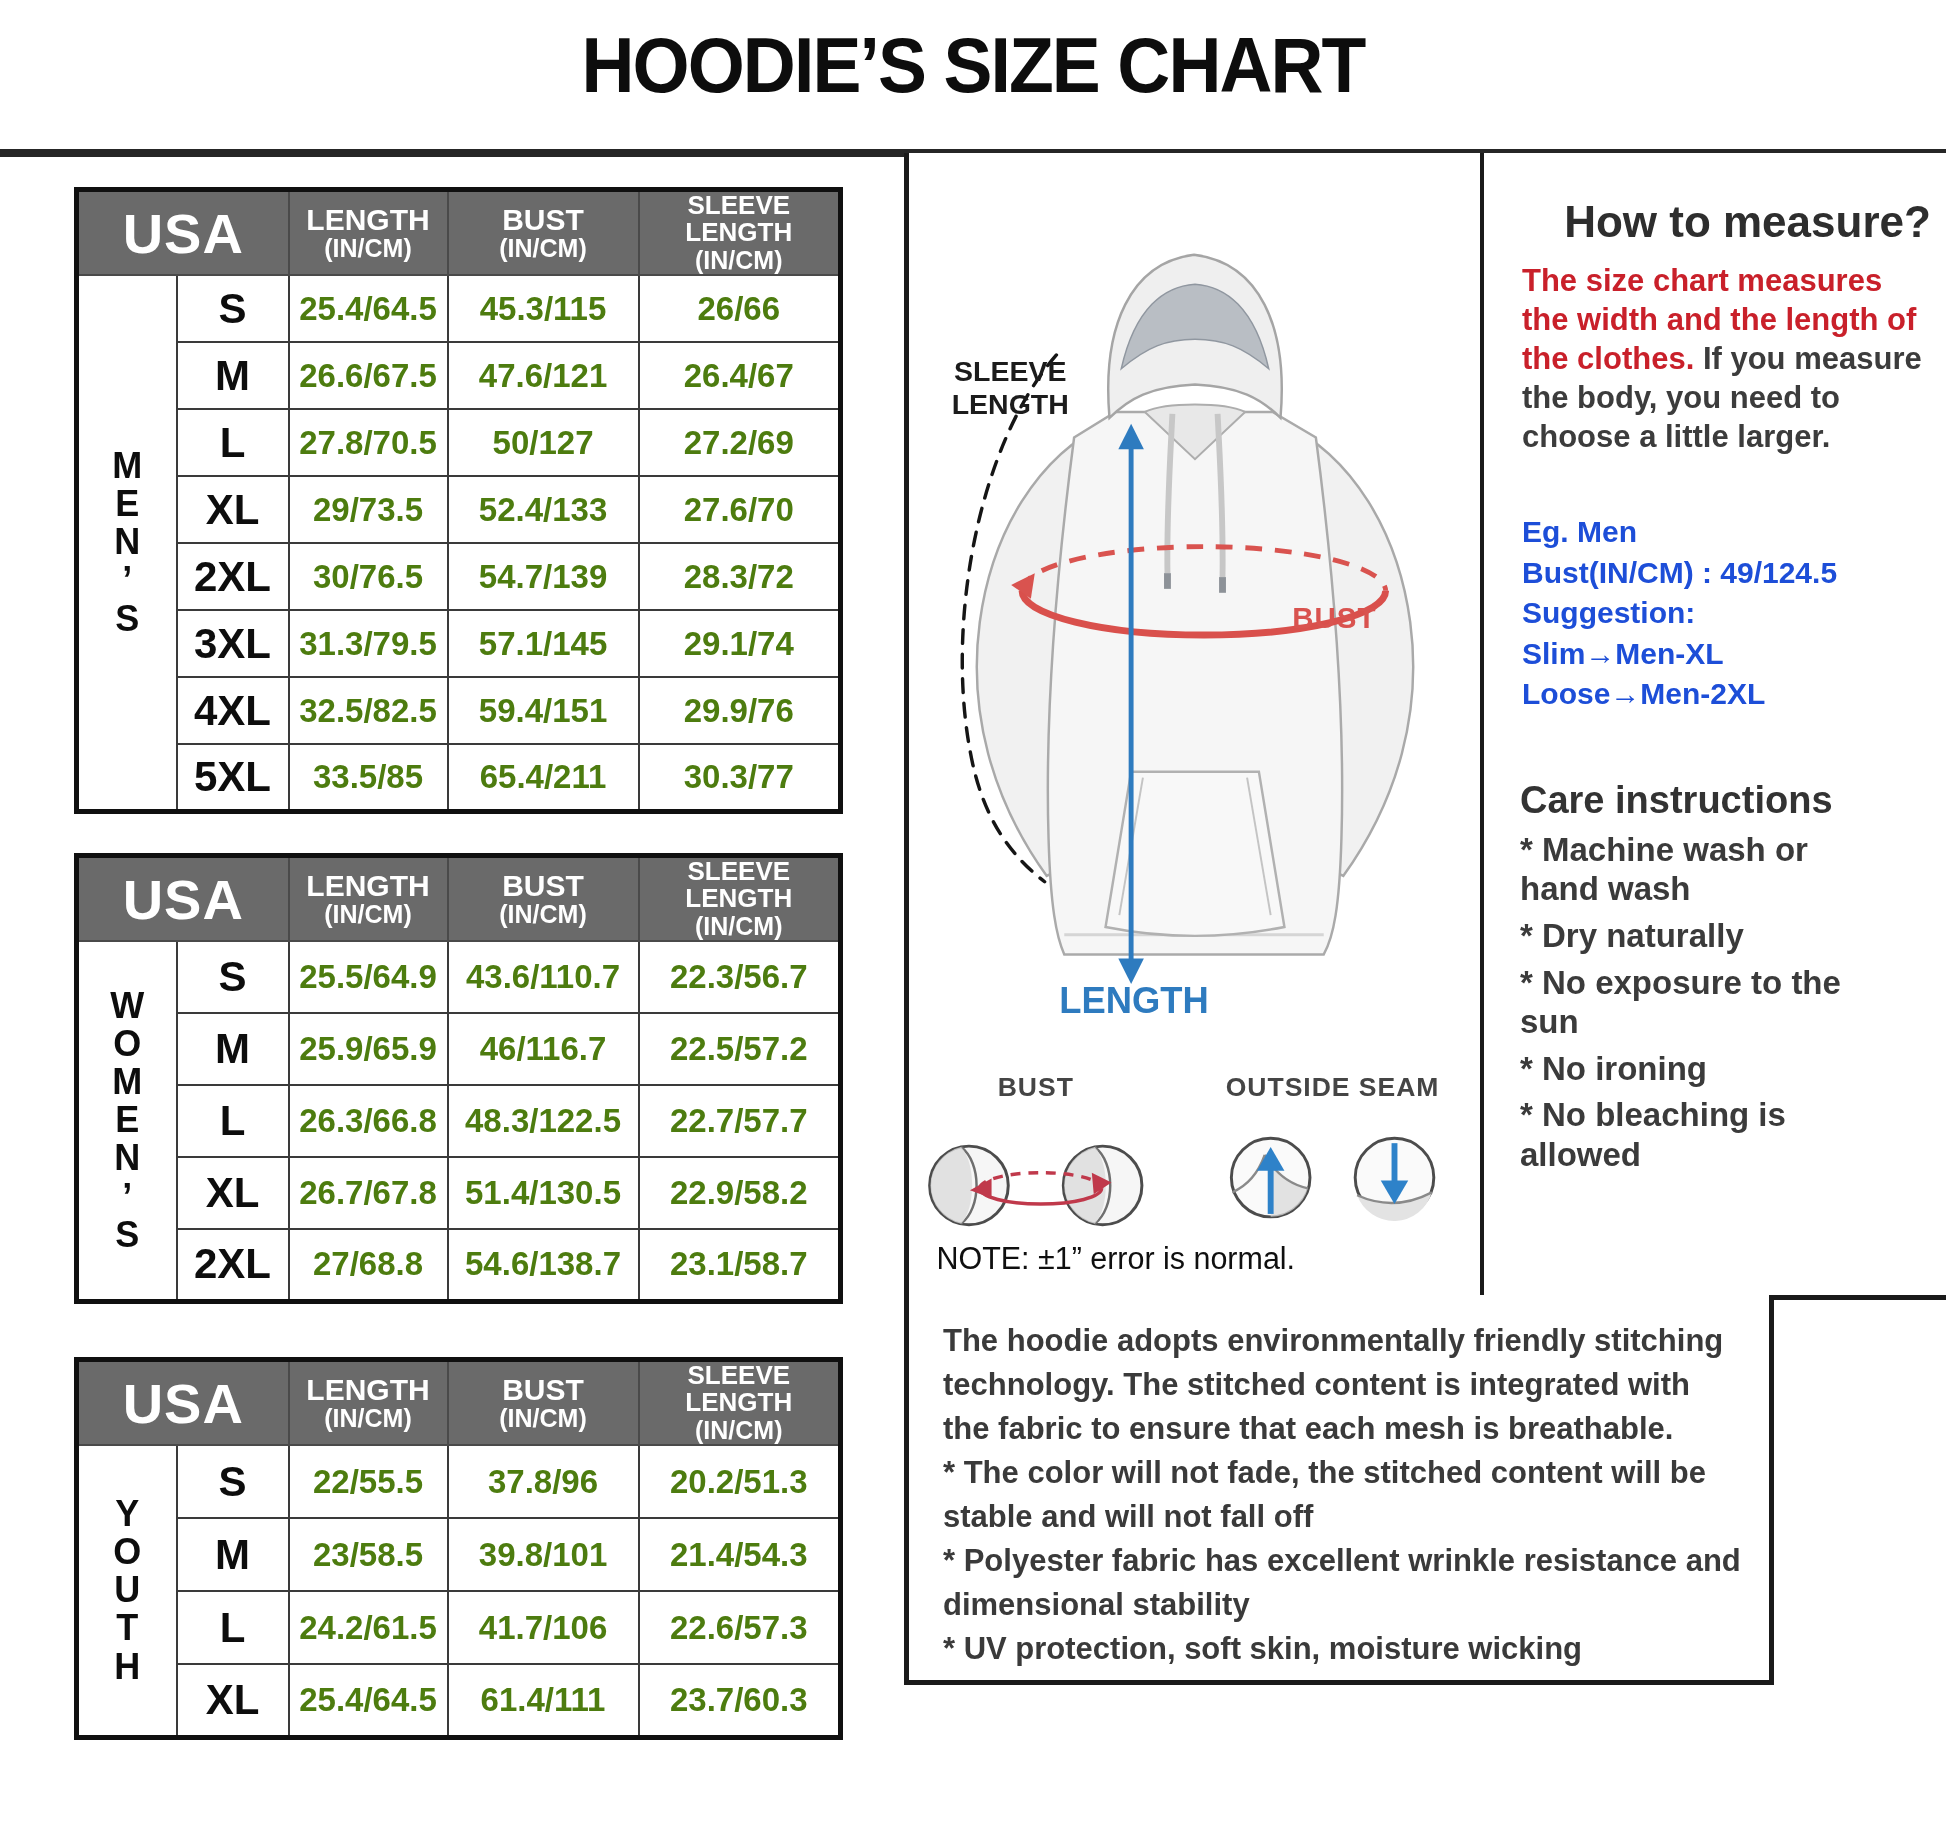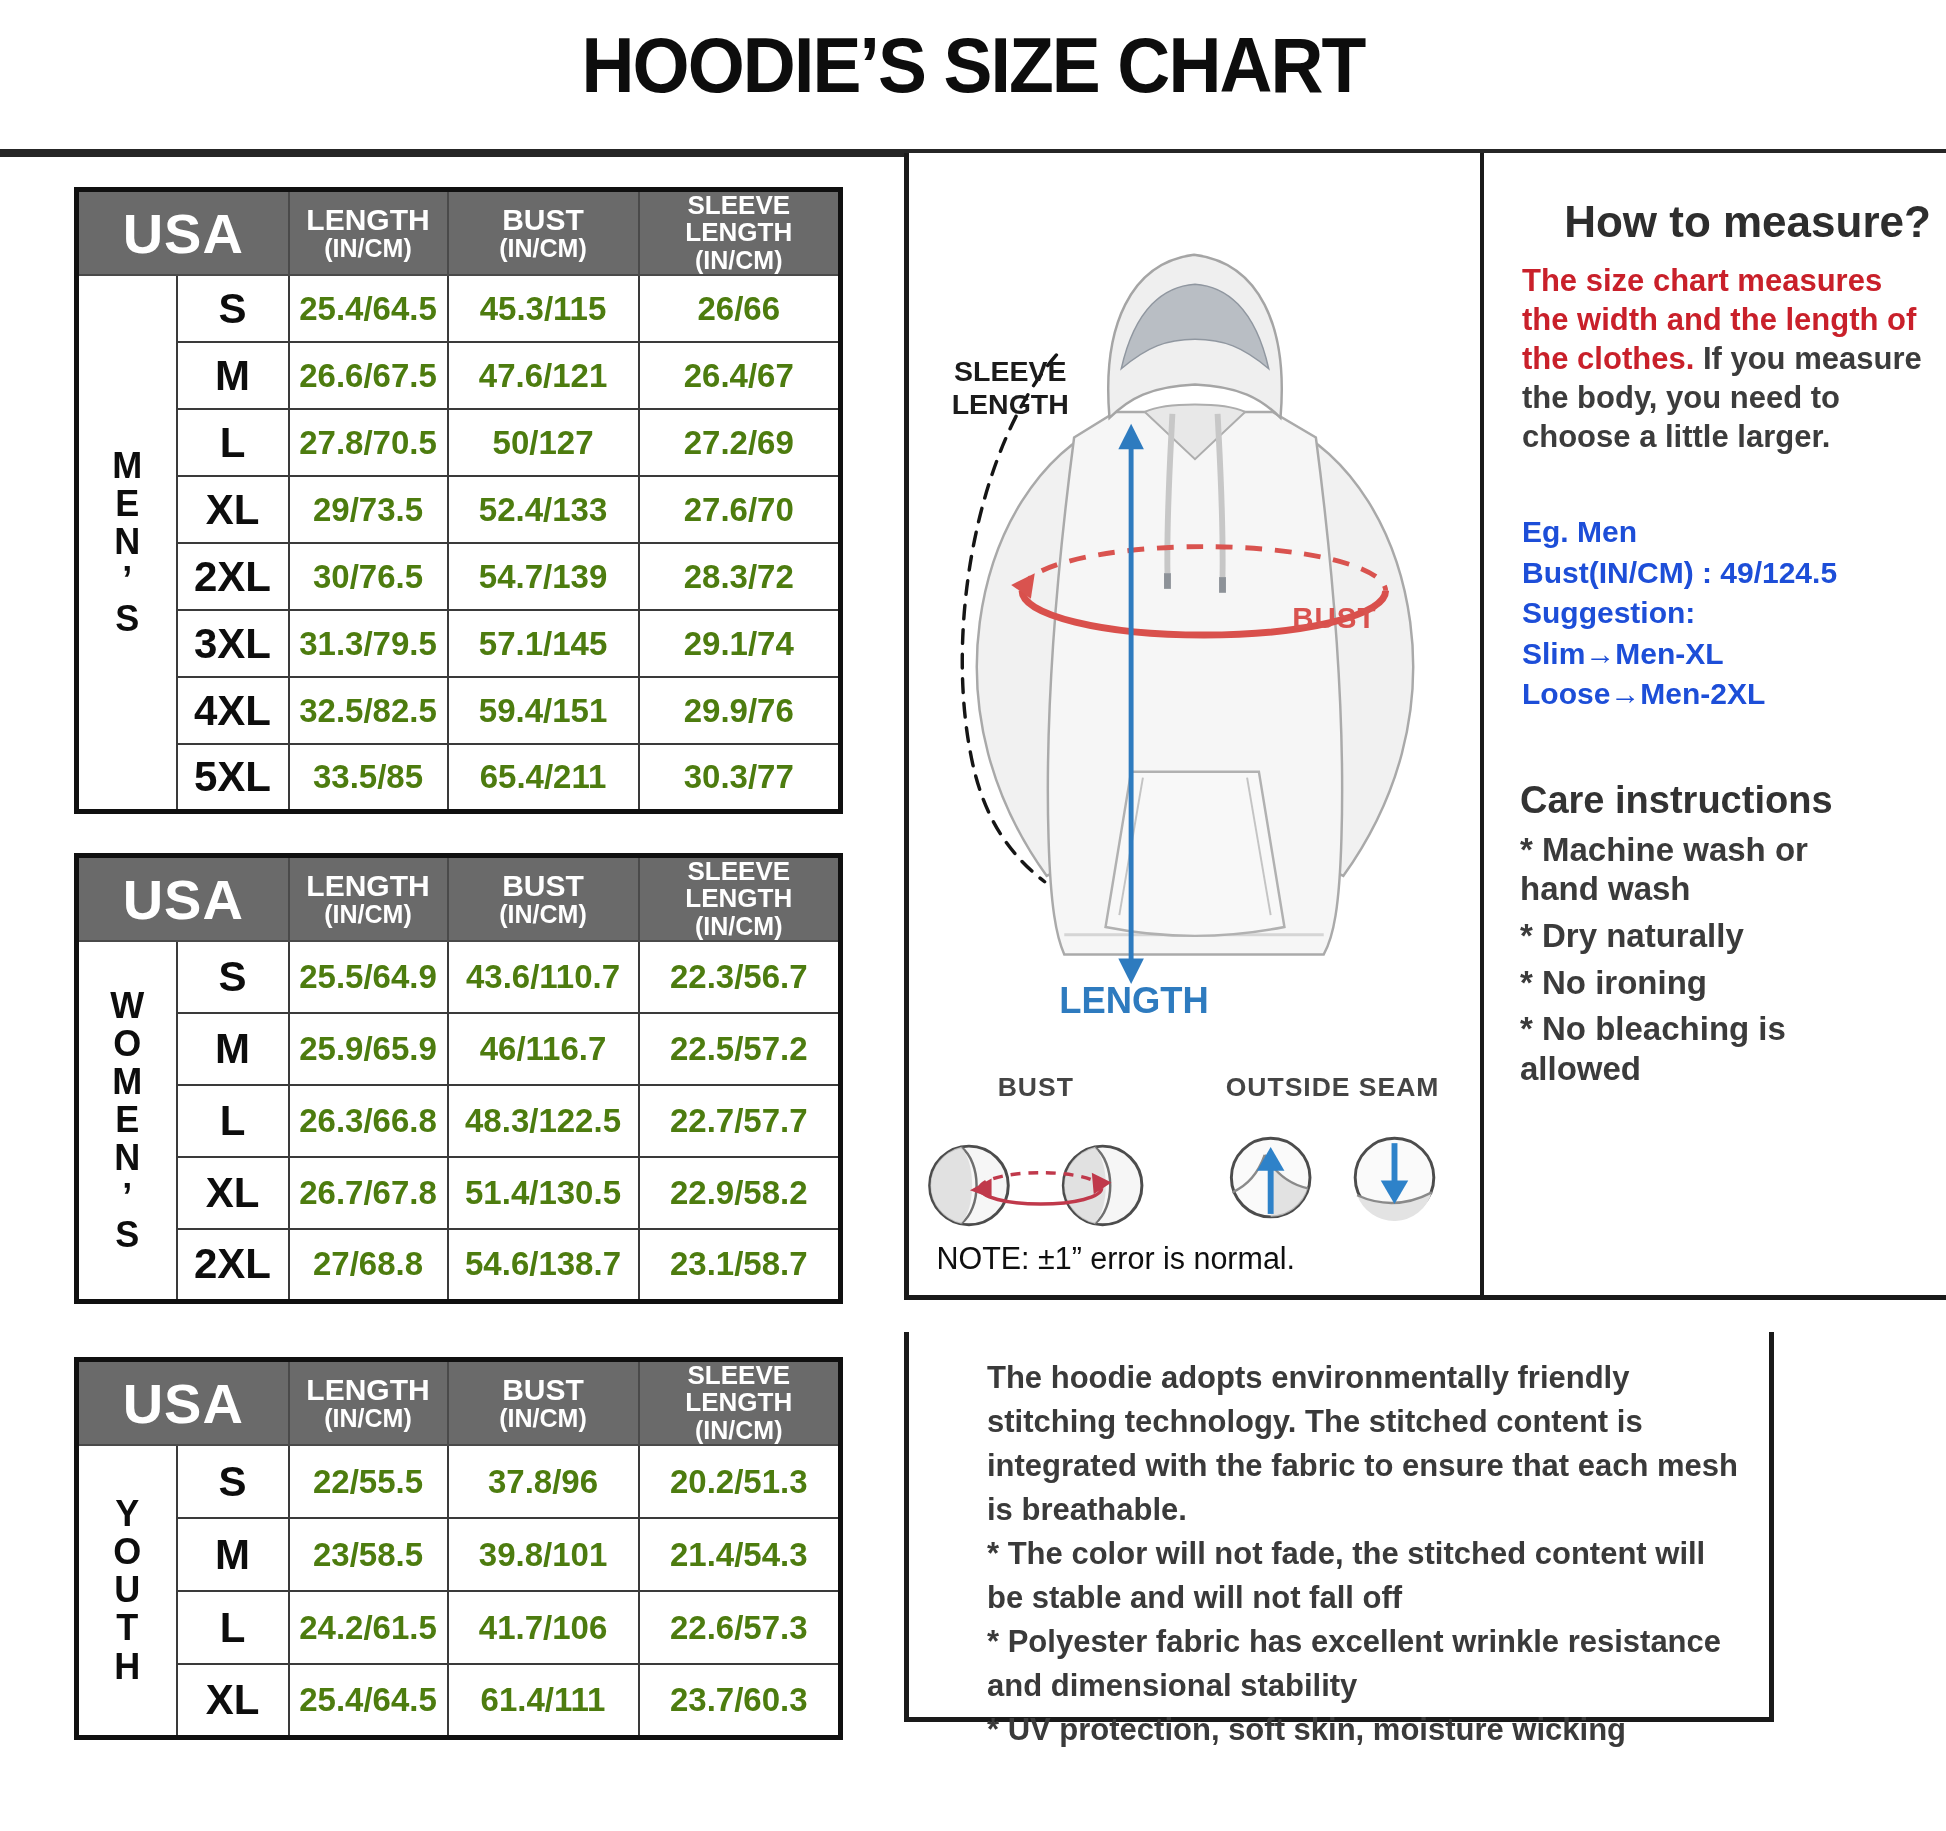--- a/index.html
+++ b/index.html
@@ -30,21 +30,21 @@
   .h-unit{font-size:25px;font-weight:bold;line-height:1.1;}
   td.group-cell{width:100px;}
   .group-label{white-space:pre-line;font-weight:bold;font-size:36px;line-height:1.06;color:#0d0d0d;}
   td.size-cell{font-size:42px;font-weight:bold;color:#0d0d0d;}
   td.val-cell{font-size:33px;font-weight:bold;color:#4d7c0f;}
 
   
   .panel{position:absolute;background:#fff;box-sizing:border-box;border:5px solid #1a1a1a;}
   .panel.mid{left:904px;top:153px;width:581px;height:1147px;border-top:none;}
   .panel.right{left:1484px;top:153px;width:532px;height:1147px;border-top:none;border-left:none;}
-  .panel.bottom{left:904px;top:1332px;width:870px;height:390px;border-top:none;padding-left:44px;}
+  .panel.bottom{left:904px;top:1295px;width:870px;height:390px;border-top:none;}
 
   .panel-svg{position:absolute;left:0;top:0;width:100%;height:100%;}
 
   
   .howto-heading{margin:44px 10px 0 10px;text-align:center;font-size:44px;font-weight:bold;color:#2e2e2e;}
   .measure-text{margin:14px 15px 0 38px;width:408px;font-size:31px;font-weight:bold;line-height:1.26;}
   .measure-text .red{color:#c9202a;}
   .measure-text .gray{color:#3c3c3c;}
   .example{margin:56px 0 0 38px;font-size:30px;font-weight:bold;color:#1d4ed8;line-height:1.35;}
   .care-heading{margin:64px 0 0 36px;font-size:38px;font-weight:bold;color:#333;}
@@ -368,20 +368,21 @@
       <div>Eg. Men</div>
       <div>Bust(IN/CM) : 49/124.5</div>
       <div>Suggestion:</div>
       <div>Slim→Men-XL</div>
       <div>Loose→Men-2XL</div>
     </div>
     <h3 class="care-heading">Care instructions</h3>
     <div class="care">
       <div>* Machine wash or hand wash</div>
       <div>* Dry naturally</div>
+      <div>* No exposure to the sun</div>
       <div>* No ironing</div>
       <div>* No bleaching is allowed</div>
     </div>
   </div>
 
   <div class="panel bottom">
     <div class="bottom-inner">
       <p>The hoodie adopts environmentally friendly stitching technology. The stitched content is integrated with the fabric to ensure that each mesh is breathable.</p>
       <p>* The color will not fade, the stitched content will be stable and will not fall off</p>
       <p>* Polyester fabric has excellent wrinkle resistance and dimensional stability</p>

